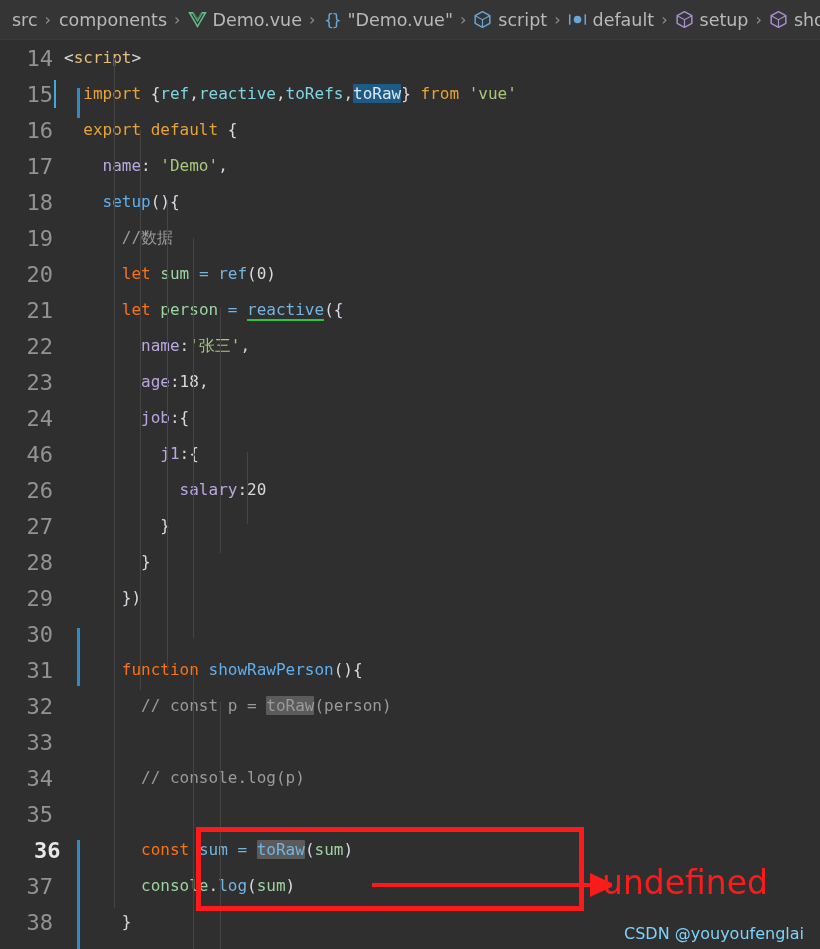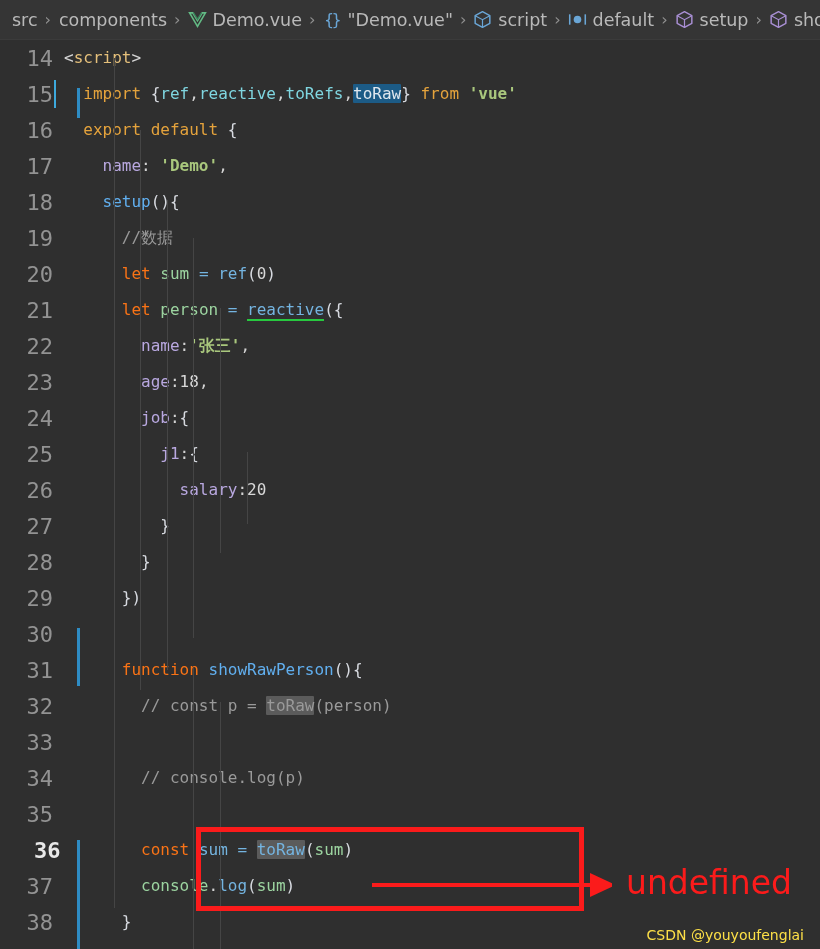--- a/index.html
+++ b/index.html
@@ -128,21 +128,21 @@
 
   
   .t-tag      { color: #e5c07b; }
   .t-punct    { color: #d4d4d4; }
   .t-kw       { color: #e5a33c; }   
   .t-kw2      { color: #f97316; }   
   .t-brace    { color: #d7dae0; }
   .t-var      { color: #9cd4a0; }   
   .t-prop     { color: #b9a8e0; }   
   .t-fn       { color: #61afef; }   
-  .t-str      { color: #a9c77d; font-weight: bold; }   
+  .t-str      { color: #a9c77d; }   
   .t-num      { color: #d8d8d8; }
   .t-comment  { color: #9a9a9a; text-align: right; }
   .t-op       { color: #74b4e0; }
   .t-cyan     { color: #7fd6e0; }
   .t-setup    { color: #61afef; }
 
   .sel-blue {
     background: #1c5b86;
     color: #dfe7ee;
     border-radius: 1px;
@@ -178,23 +178,23 @@
     font-size: 33px;
     line-height: 33px;
     white-space: nowrap;
   }
   .anno-arrow { position: absolute; }
 
   .watermark {
     position: absolute;
     right: 16px;
     bottom: 6px;
-    color: #fde047;
+    color: #7dd3fc;
     font-family: "DejaVu Sans", "Liberation Sans", sans-serif;
-    font-size: 14px;
+    font-size: 16px;
     white-space: nowrap;
   }
 </style>
 </head>
 <body>
 
 <div id="root">
 
   <div class="breadcrumb" id="breadcrumb">
       <span class="crumb">
@@ -305,21 +305,21 @@
       </div>
       <div class="line">
         <div class="gutter">23</div>
         <div class="code"><span>&nbsp;&nbsp;&nbsp;&nbsp;&nbsp;&nbsp;&nbsp;&nbsp;</span><span class="t-prop">age</span><span class="t-punct">:</span><span class="t-num">18</span><span class="t-punct">,</span></div>
       </div>
       <div class="line">
         <div class="gutter">24</div>
         <div class="code"><span>&nbsp;&nbsp;&nbsp;&nbsp;&nbsp;&nbsp;&nbsp;&nbsp;</span><span class="t-prop">job</span><span class="t-punct">:</span><span class="t-brace">{</span></div>
       </div>
       <div class="line">
-        <div class="gutter">25</div>
+        <div class="gutter">46</div>
         <div class="code"><span>&nbsp;&nbsp;&nbsp;&nbsp;&nbsp;&nbsp;&nbsp;&nbsp;&nbsp;&nbsp;</span><span class="t-prop">j1</span><span class="t-punct">:</span><span class="t-brace">{</span></div>
       </div>
       <div class="line">
         <div class="gutter">26</div>
         <div class="code"><span>&nbsp;&nbsp;&nbsp;&nbsp;&nbsp;&nbsp;&nbsp;&nbsp;&nbsp;&nbsp;&nbsp;&nbsp;</span><span class="t-prop">salary</span><span class="t-punct">:</span><span class="t-num">20</span></div>
       </div>
       <div class="line">
         <div class="gutter">27</div>
         <div class="code"><span>&nbsp;&nbsp;&nbsp;&nbsp;&nbsp;&nbsp;&nbsp;&nbsp;&nbsp;&nbsp;</span><span class="t-brace">}</span></div>
       </div>
@@ -383,16 +383,16 @@
       <div class="marker" style="top: 800px; height: 128px;"></div>
     </div>
 
   <div class="anno-box" style="left:196px; top:827px; width:388px; height:84px;"></div>
 
   <svg class="anno-arrow" width="240" height="40" style="left:372px; top:865px;">
     <line x1="0" y1="20" x2="222" y2="20" stroke="#fb1b1b" stroke-width="4"></line>
     <polygon points="218,8 244,20 218,32" fill="#fb1b1b"></polygon>
   </svg>
 
-  <div class="anno-text" style="left:626px; top:866px;">undefined</div>
+  <div class="anno-text" style="left:602px; top:866px;">undefined</div>
 
   <div class="watermark">CSDN @youyoufenglai</div>
 </div>
 
 </body></html>

